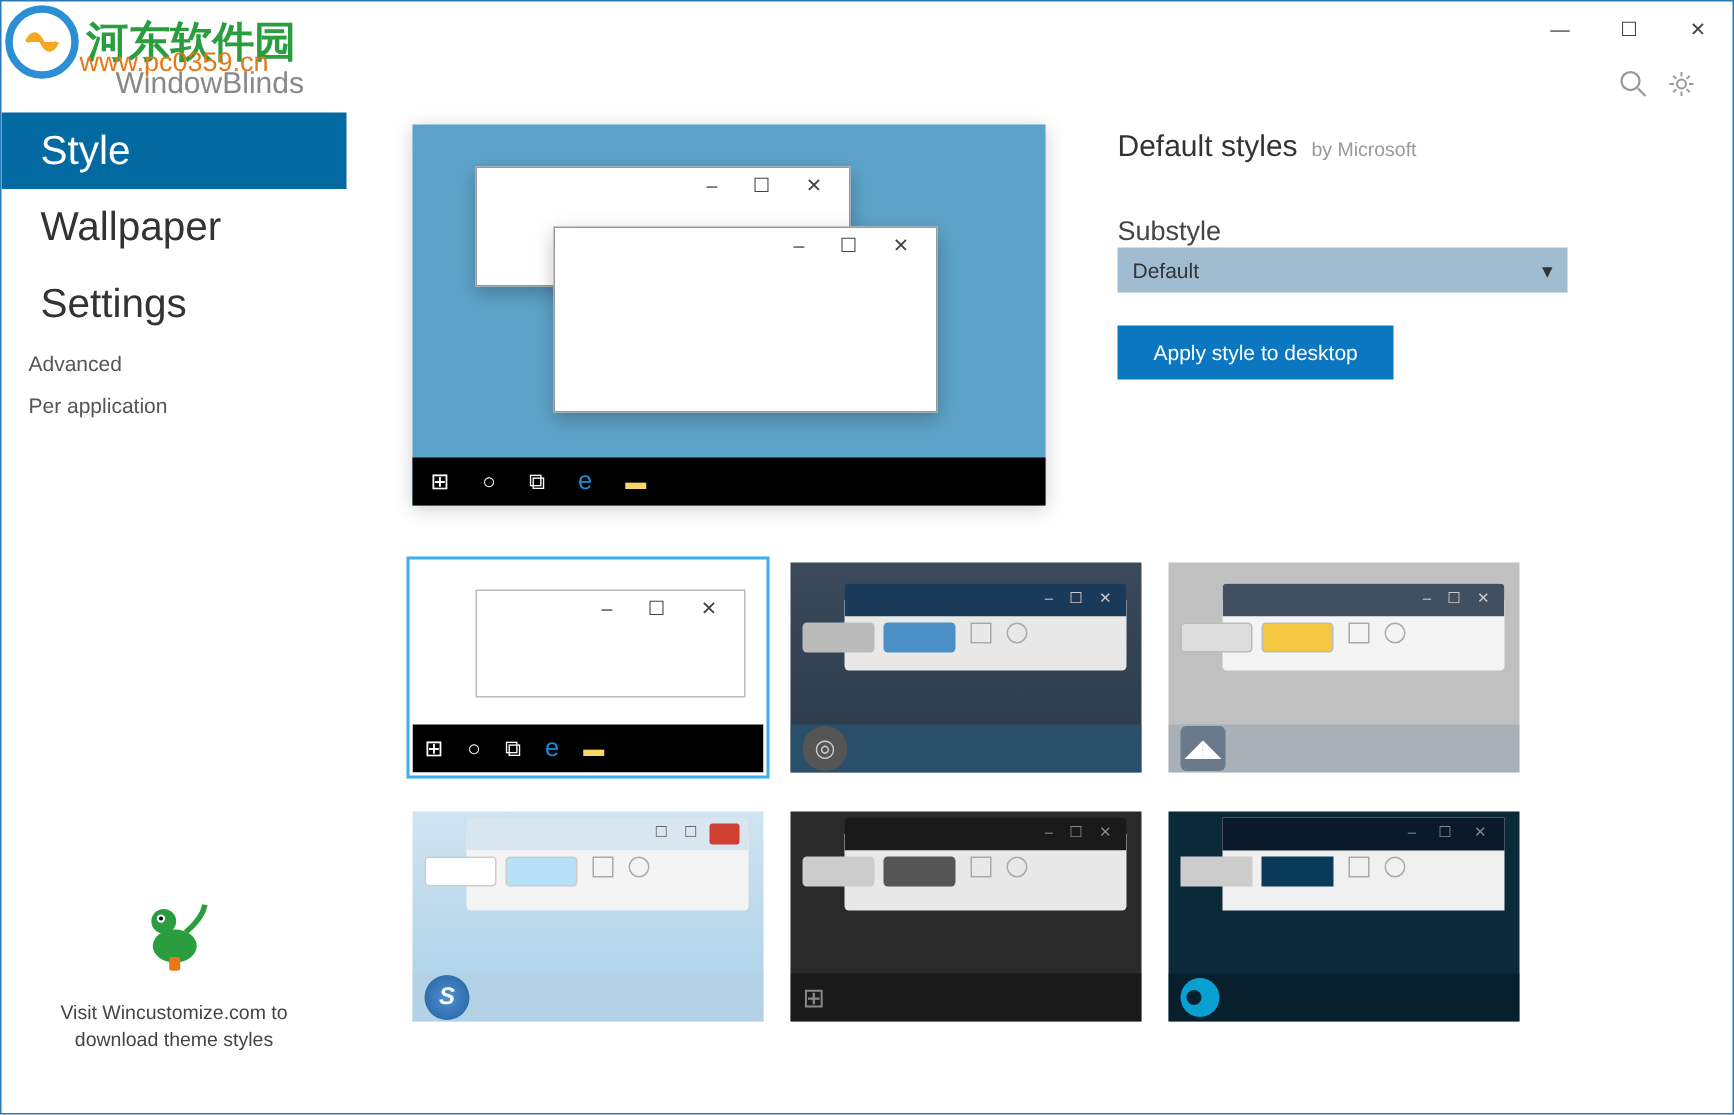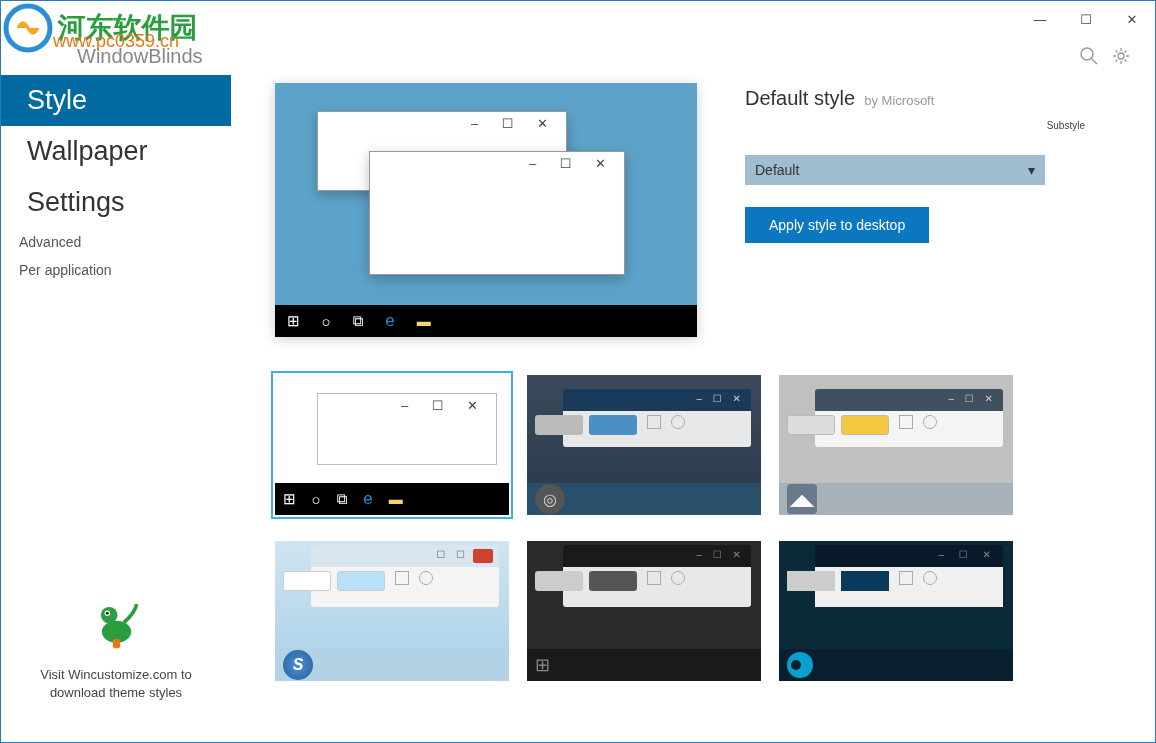--- a/index.html
+++ b/index.html
@@ -47,22 +47,22 @@
     .preview-win2 { top: 68px; left: 94px; width: 256px; height: 124px; }
     .win-ctrls { text-align: right; padding: 4px 8px; font-size: 13px; letter-spacing: 10px; color: #444; }
     .preview-taskbar { position: absolute; bottom: 0; left: 0; right: 0; height: 32px; background: #000; display: flex; align-items: center; padding-left: 12px; gap: 22px; }
     .tb-icon { color: #fff; font-size: 15px; }
     .tb-icon.edge { color: #1e8cd6; font-size: 17px; }
     .tb-icon.folder { color: #f8d568; font-size: 14px; }
     
     
     .theme-title { font-size: 20px; font-weight: 400; color: #333; margin-top: 4px; }
     .theme-by { font-size: 13px; color: #999; font-weight: 400; }
-    .substyle-label { font-size: 10px; color: #444; margin-top: 10px; text-align: right; }
-    .substyle-select { width: 300px; height: 30px; background: #a0bcd1; margin-top: 24px; display: flex; align-items: center; padding: 0 10px; font-size: 14px; color: #333; justify-content: space-between; cursor: pointer; }
+    .substyle-label { font-size: 18px; color: #444; margin-top: 34px; }
+    .substyle-select { width: 300px; height: 30px; background: #a0bcd1; margin-top: 0; display: flex; align-items: center; padding: 0 10px; font-size: 14px; color: #333; justify-content: space-between; cursor: pointer; }
     .apply-btn { margin-top: 22px; background: #0c77c1; color: #fff; padding: 10px 24px; font-size: 14px; border: none; cursor: pointer; }
     
     
     .thumbs-container { padding-top: 38px; width: 880px; position: relative; }
     .thumbs-row { display: flex; gap: 18px; margin-bottom: 26px; }
     .thumb { width: 234px; height: 140px; position: relative; cursor: pointer; overflow: hidden; }
     .thumb.selected { outline: 2px solid #3daee9; outline-offset: 2px; }
     .thumb-taskbar { position: absolute; bottom: 0; left: 0; right: 0; height: 32px; display: flex; align-items: center; padding-left: 8px; gap: 16px; }
     
     
@@ -183,21 +183,21 @@
               <span class="tb-icon">⊞</span>
               <span class="tb-icon">○</span>
               <span class="tb-icon">⧉</span>
               <span class="tb-icon edge">e</span>
               <span class="tb-icon folder">▬</span>
             </div>
           </div>
         </div>
         <div class="content-right">
           <div class="theme-title">
-            <span>Default style</span>
+            <span>Default styles</span>
             <span class="theme-by">&nbsp;<span>by</span> <span>Microsoft</span></span>
           </div>
           <div class="substyle-label">Substyle</div>
           <div class="substyle-select">
             <span>Default</span>
             <span>▾</span>
           </div>
           <button class="apply-btn">Apply style to desktop</button>
         </div>
       </div>

